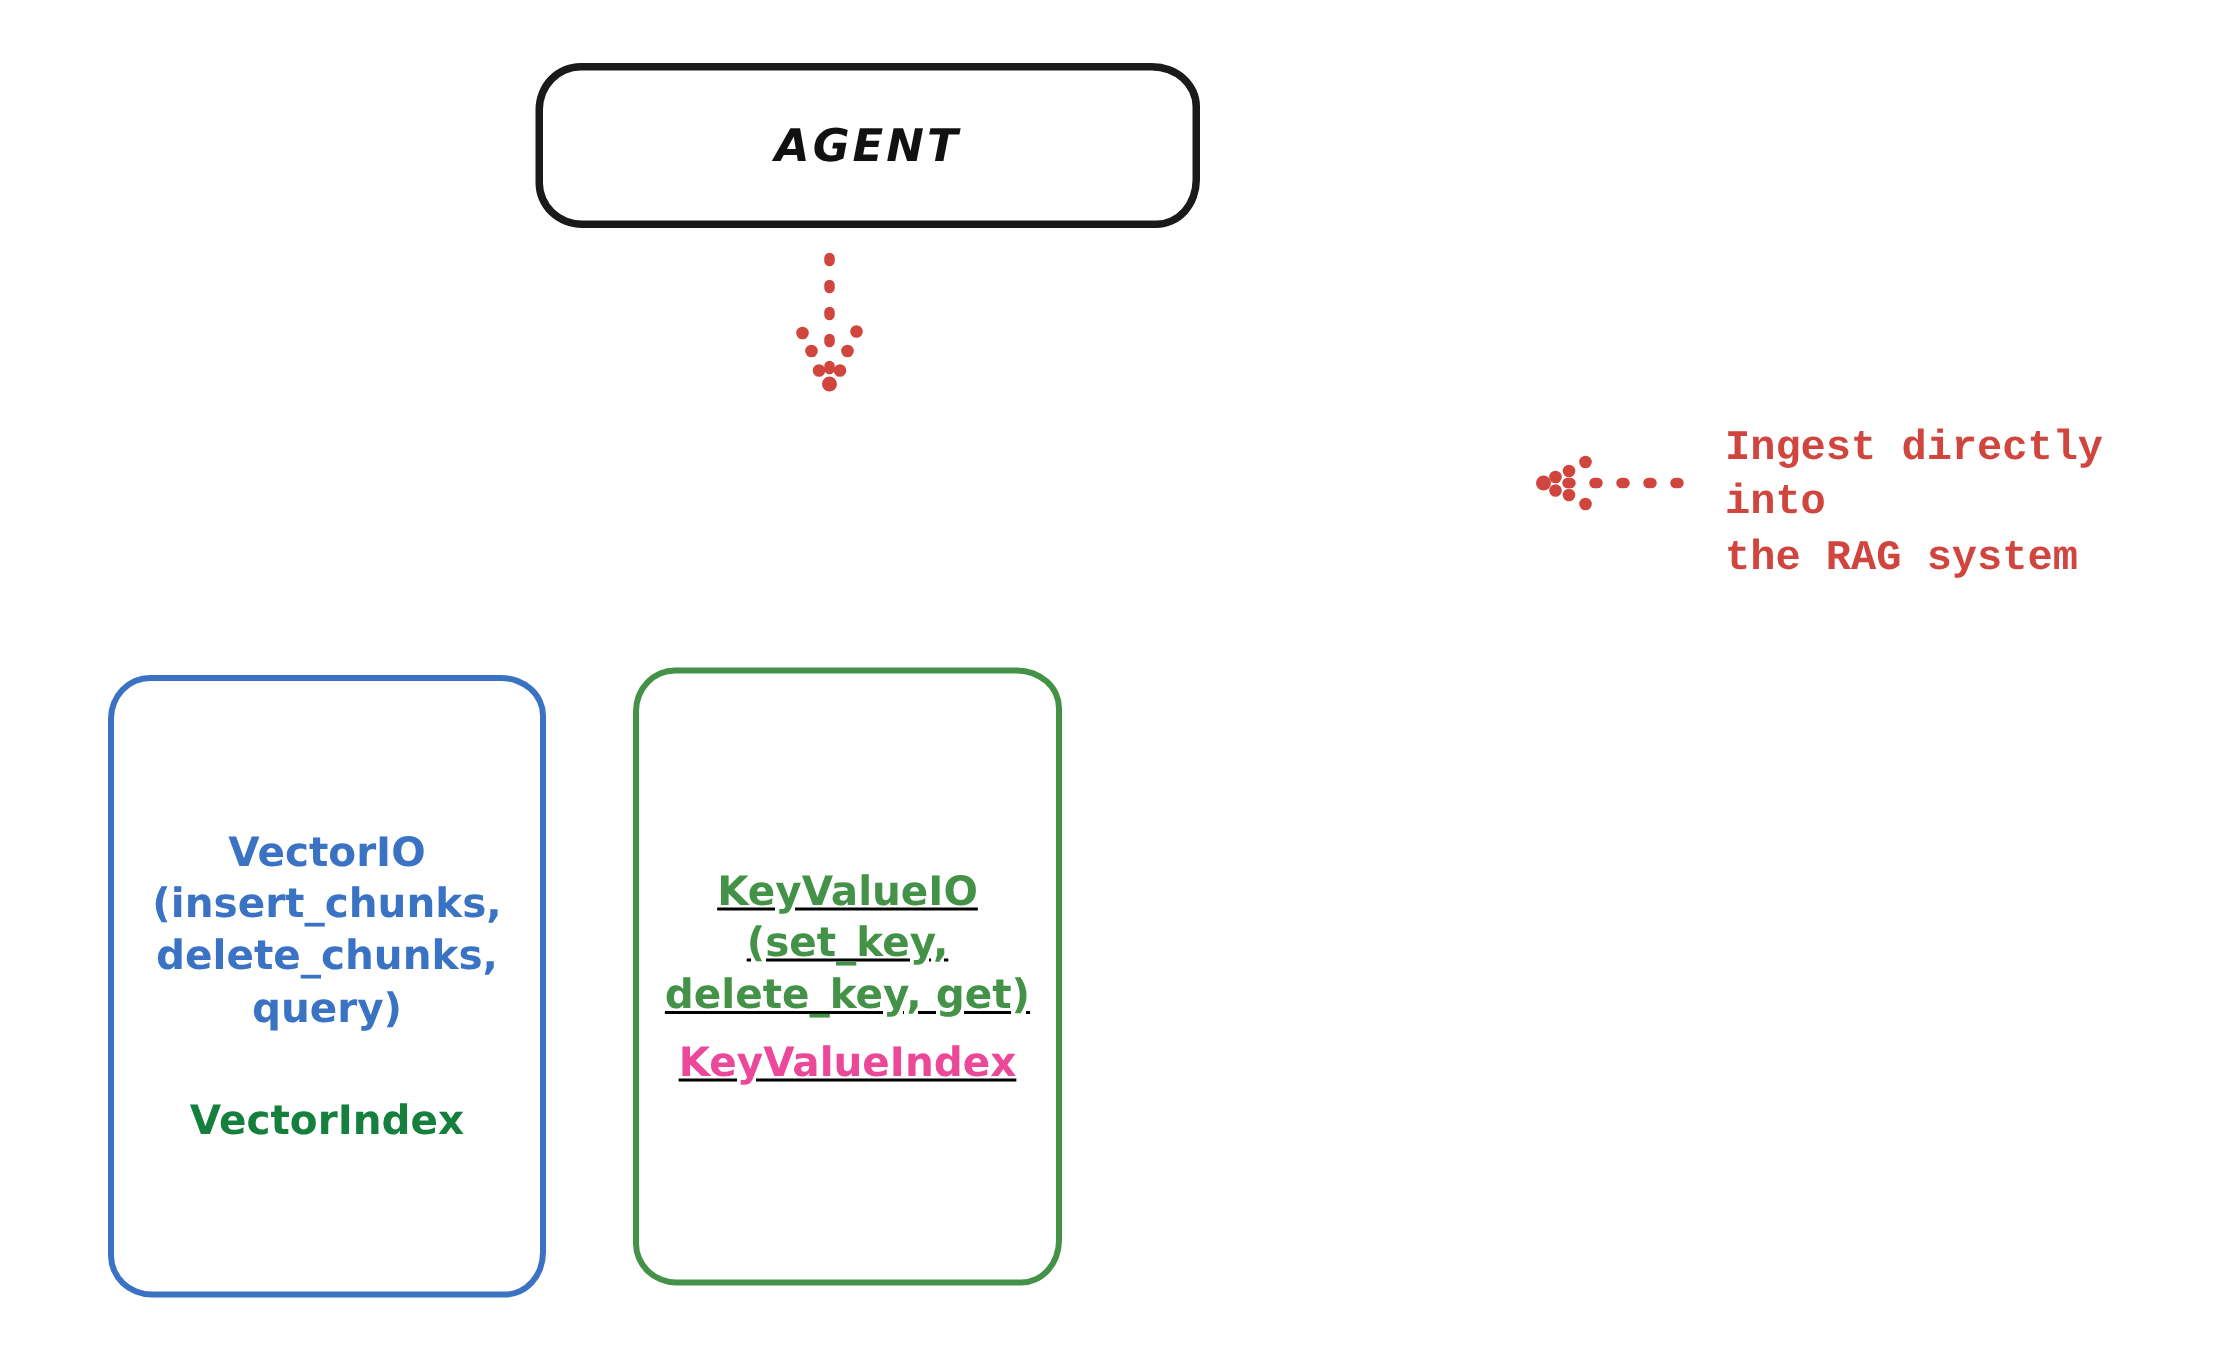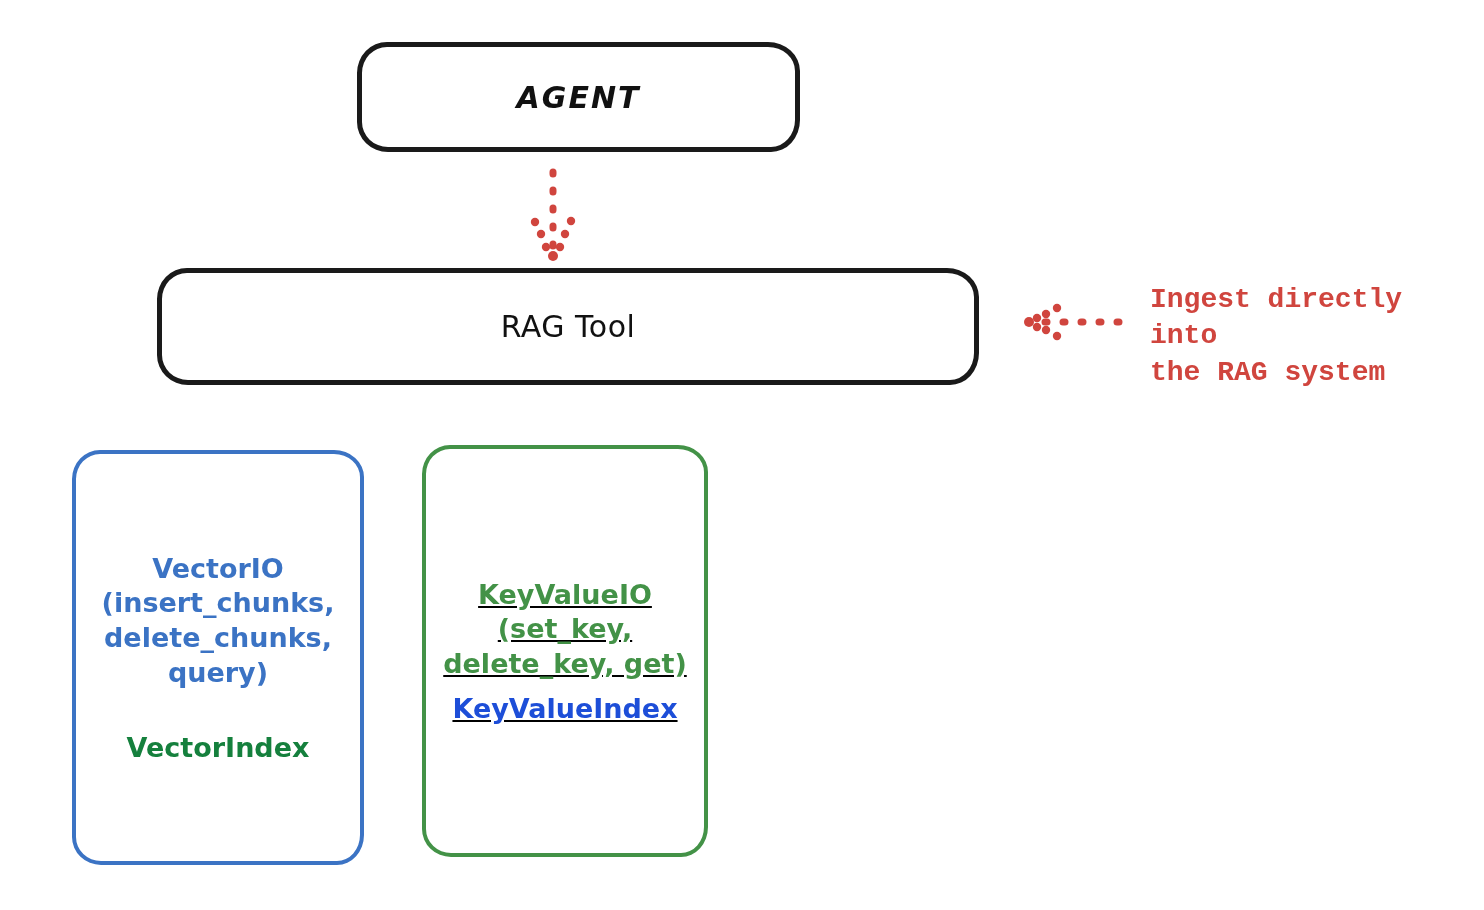--- a/index.html
+++ b/index.html
@@ -103,40 +103,37 @@
 </style>
 </head>
 <body>
 
 <div id="canvas">
 
   <div class="node node-dark" style="left:357px; top:42px; width:443px; height:110px;">
     <span class="node-label-dark">AGENT</span>
   </div>
 
-  <div class="node node-dark" style="left:157px; top:268px; width:822px; height:117px;">
-    <span class="node-label-dark plain">RAG Tool</span>
-  </div>
 
   <div class="node node-color" style="left:72px; top:450px; width:292px; height:415px; border-color:#3b73c4;">
     <div class="stack">
       <div class="lines" style="color:#3b73c4;">VectorIO
 (insert_chunks,
 delete_chunks,
 query)</div>
       <div class="index-name" style="color:#15803d;">VectorIndex</div>
     </div>
   </div>
 
   <div class="node node-color" style="left:422px; top:445px; width:286px; height:412px; border-color:#439247;text-decoration:underline;">
     <div class="stack">
       <div class="lines" style="color:#439247;">KeyValueIO
 (set_key,
 delete_key, get)</div>
-      <div class="index-name" style="color:#1d4ed8;margin-top:12px;">KeyValueIndex</div>
+      <div class="index-name" style="color:#ec4899;margin-top:12px;">KeyValueIndex</div>
     </div>
   </div>
 
 
   <div class="annotation" style="left:1150px; top:282px; width:330px; color:#d0453e;">Ingest directly into
 the RAG system</div>
 
   <svg class="overlay" viewBox="0 0 1484 910">
 
     <g>

